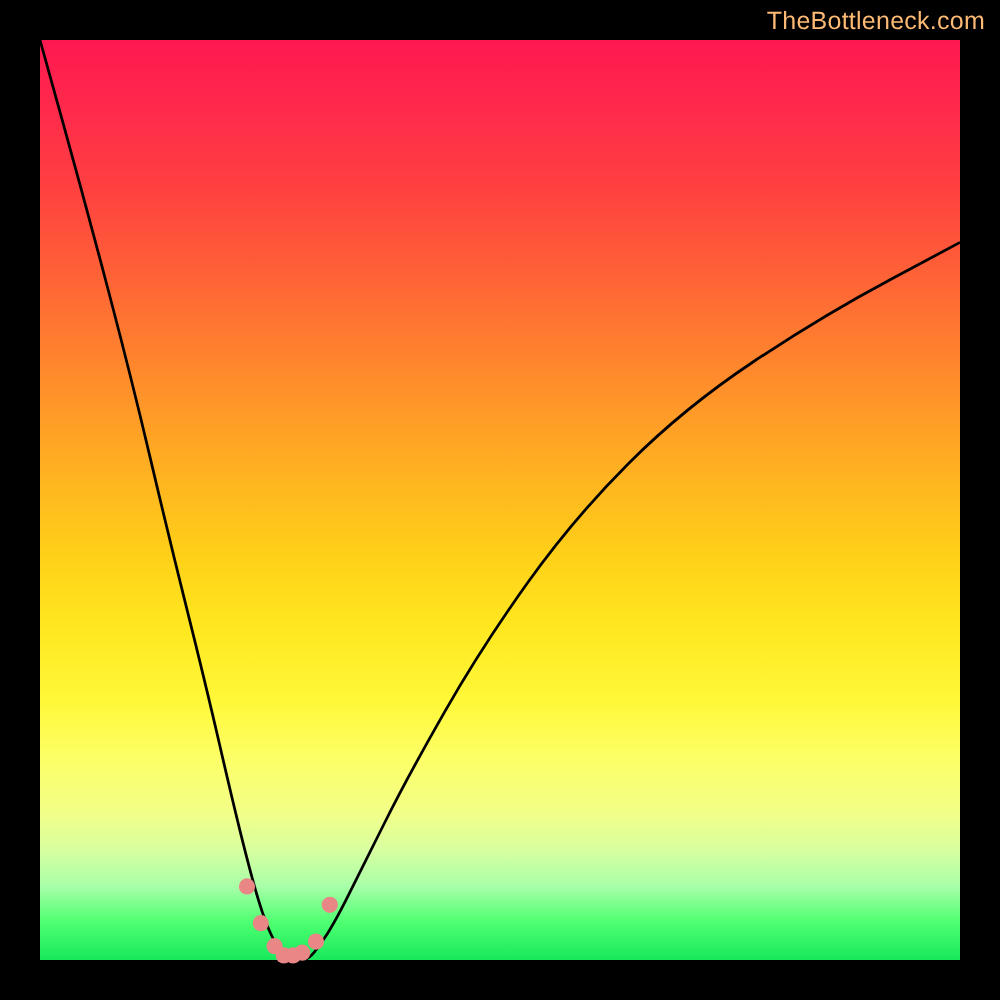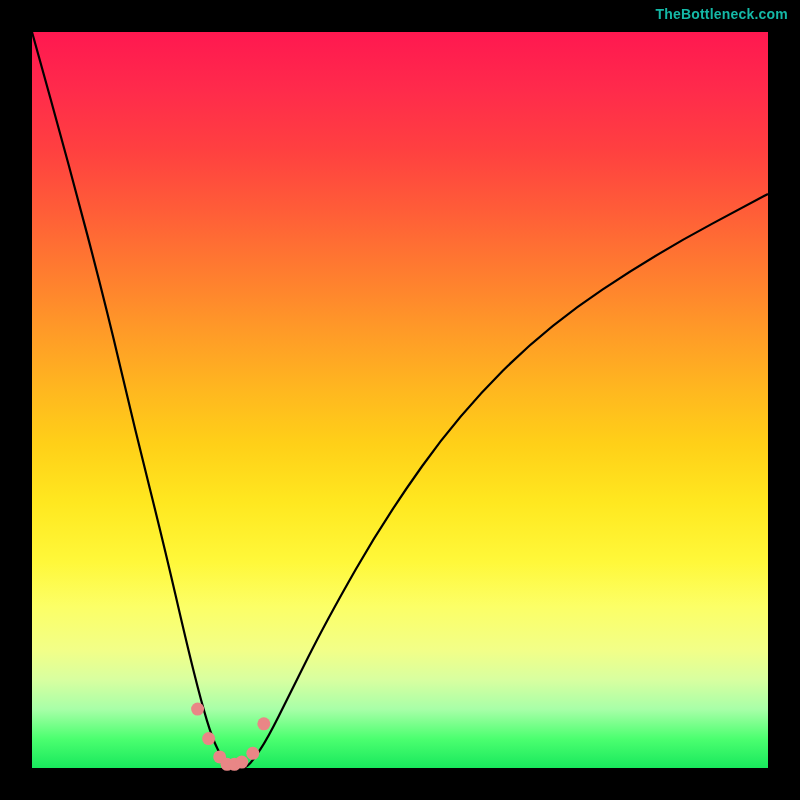--- a/index.html
+++ b/index.html
@@ -40,24 +40,24 @@
       #f2ff88 84%,
       #d8ffa0 88%,
       #a8ffa8 92%,
       #4cff70 96%,
       #18e85c 100%);
   }
   .watermark {
     position: absolute;
     top: 6px;
     right: 12px;
-    color: #14b8a6;
-    font-size: 14px;
+    color: #fdba74;
+    font-size: 20px;
     letter-spacing: 0.2px;
-    font-weight: 700;
+    font-weight: 400;
   }
   svg.curve {
     position: absolute;
     left: 0;
     top: 0;
     width: 736px;
     height: 736px;
     overflow: visible;
   }
 </style>

